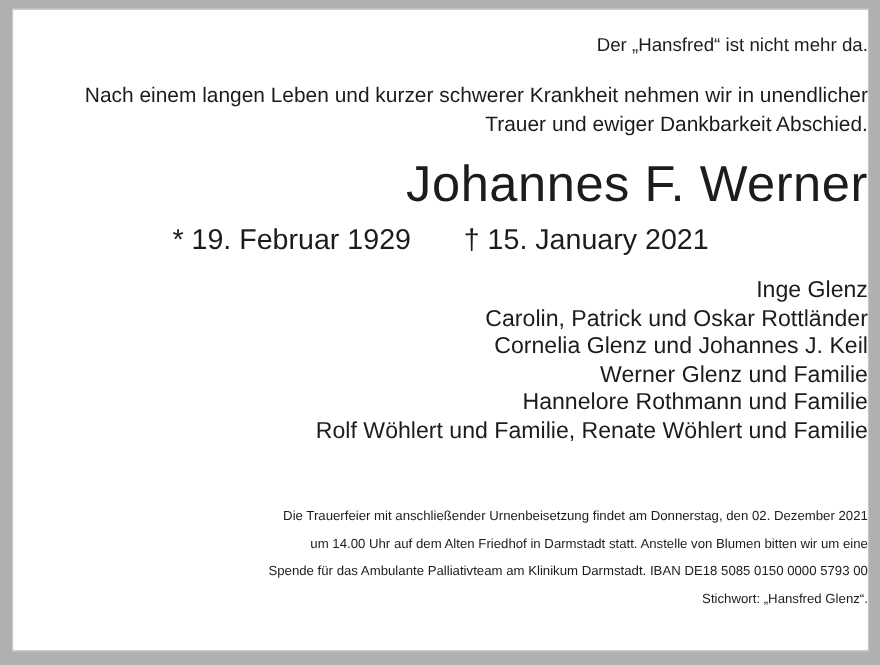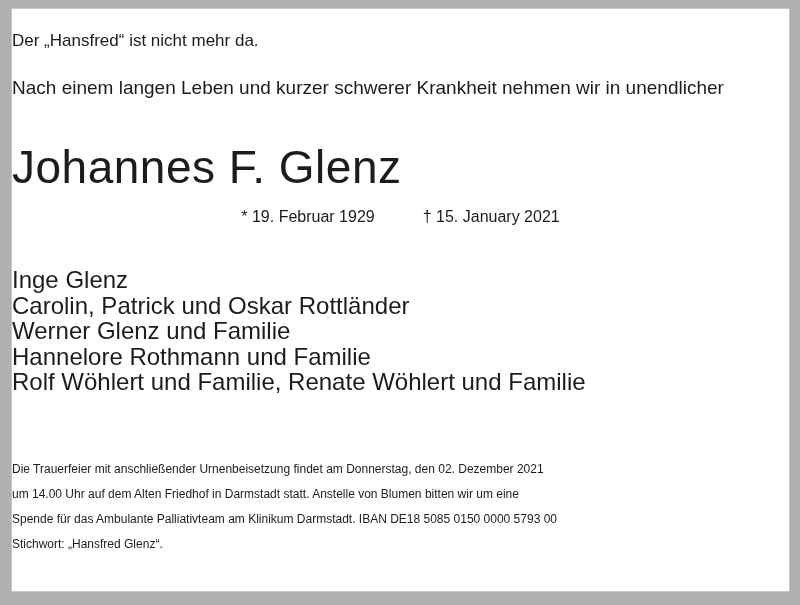--- a/index.html
+++ b/index.html
@@ -22,21 +22,21 @@
     height: 584px;
     background: #ffffff;
     border: 1px solid #c6c6c6;
     box-sizing: border-box;
     color: #1c1c1c;
   }
   .block {
     position: absolute;
     left: 0;
     width: 100%;
-    text-align: left;
+    text-align: right;
     white-space: nowrap;
   }
   .opener {
     top: 20px;
     font-size: 17px;
     line-height: 24px;
   }
   .intro {
     top: 66px;
     font-size: 19px;
@@ -44,58 +44,60 @@
   }
   .deceased-name {
     top: 130px;
     font-size: 46px;
     line-height: 56px;
     font-weight: 500;
     letter-spacing: 0.5px;
   }
   .dates {
     top: 195px;
-    font-size: 16px;
+    font-size: 26px;
     line-height: 26px;
     display: flex;
     justify-content: center;
     gap: 48px;
   }
   .mourners {
-    top: 258px;
-    font-size: 24px;
+    top: 242px;
+    font-size: 21px;
     line-height: 25.5px;
   }
   .funeral {
     top: 448px;
     font-size: 12px;
     line-height: 25px;
   }
 </style>
 </head>
 <body>
 
 <div class="paper">
 
   <div class="block opener">Der „Hansfred“ ist nicht mehr da.</div>
 
   <div class="block intro">
     <div>Nach einem langen Leben und kurzer schwerer Krankheit nehmen wir in unendlicher</div>
+    <div>Trauer und ewiger Dankbarkeit Abschied.</div>
   </div>
 
-  <div class="block deceased-name">Johannes F. Glenz</div>
+  <div class="block deceased-name">Johannes F. Werner</div>
 
   <div class="block dates">
     <span>* 19. Februar 1929</span>
     <span>† 15. January 2021</span>
   </div>
 
   <div class="block mourners">
     <div>Inge Glenz</div>
     <div>Carolin, Patrick und Oskar Rottländer</div>
+    <div>Cornelia Glenz und Johannes J. Keil</div>
     <div>Werner Glenz und Familie</div>
     <div>Hannelore Rothmann und Familie</div>
     <div>Rolf Wöhlert und Familie, Renate Wöhlert und Familie</div>
   </div>
 
   <div class="block funeral">
     <div>Die Trauerfeier mit anschließender Urnenbeisetzung findet am Donnerstag, den 02. Dezember 2021</div>
     <div>um 14.00 Uhr auf dem Alten Friedhof in Darmstadt statt. Anstelle von Blumen bitten wir um eine</div>
     <div>Spende für das Ambulante Palliativteam am Klinikum Darmstadt. IBAN DE18 5085 0150 0000 5793 00</div>
     <div>Stichwort: „Hansfred Glenz“.</div>

